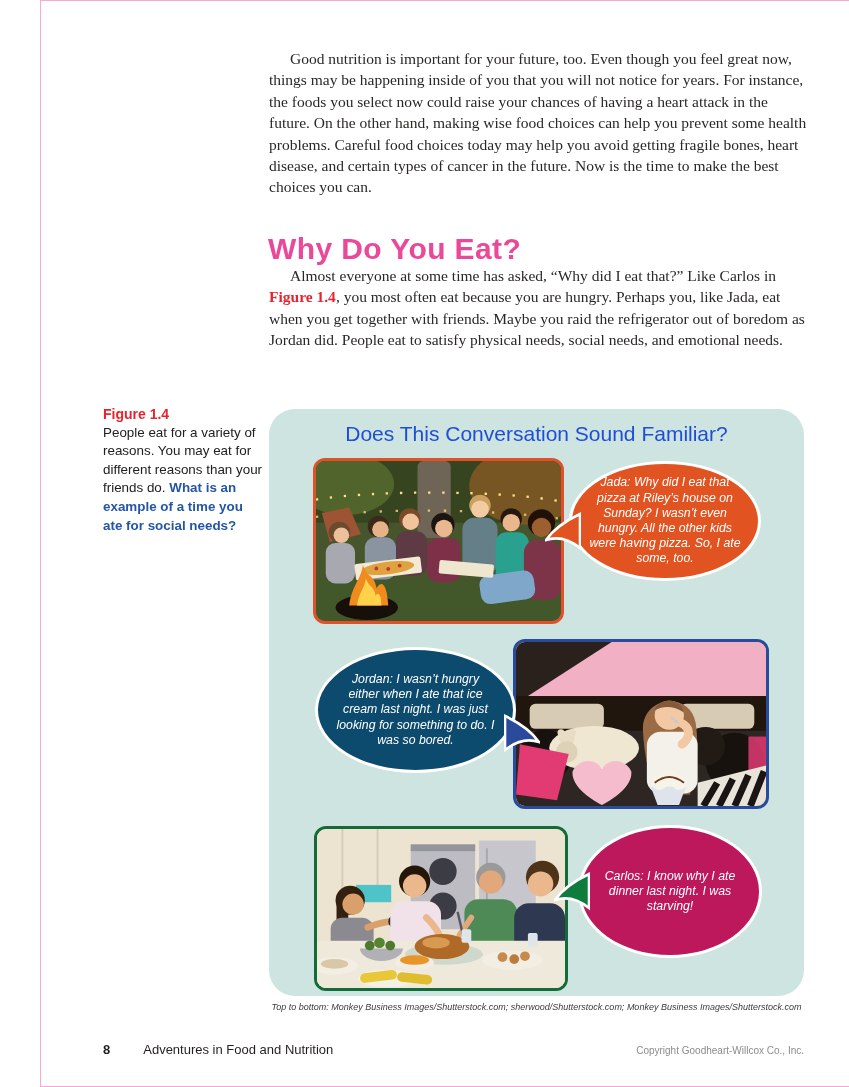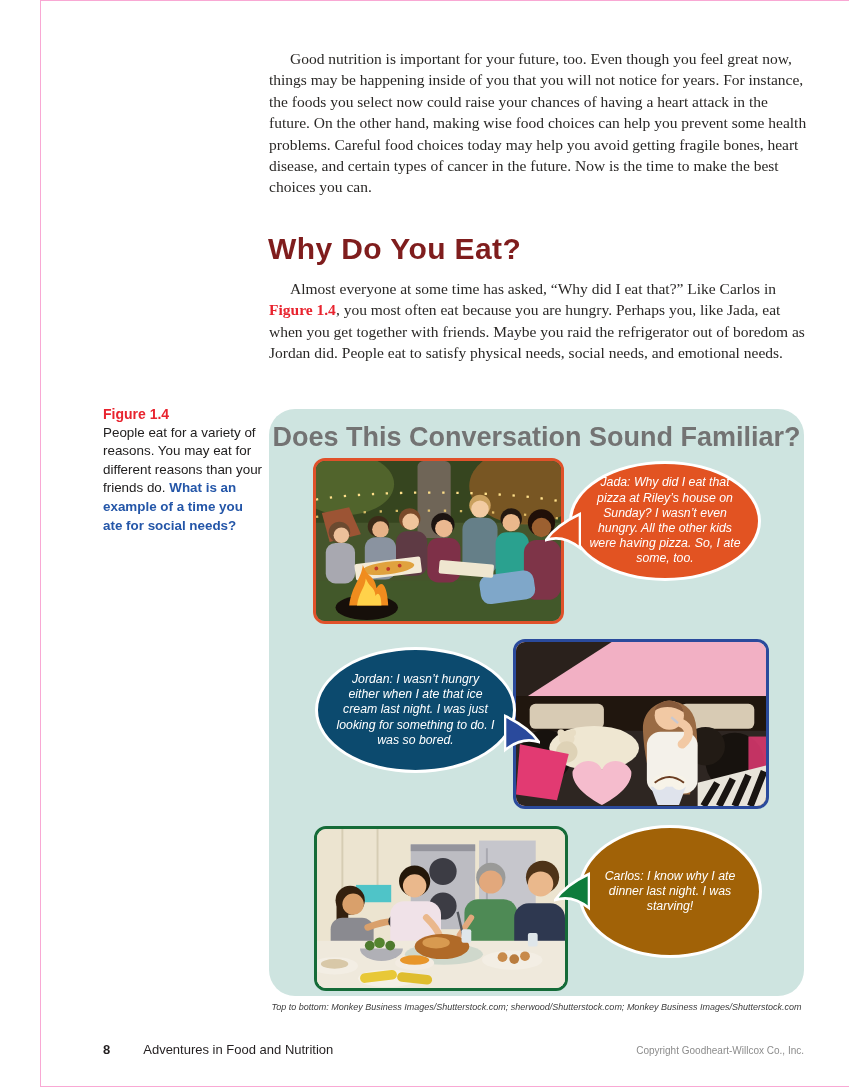--- a/index.html
+++ b/index.html
@@ -8,62 +8,62 @@
     position:relative; width:849px; height:1087px; background:#ffffff;
     font-family:"Liberation Serif", serif; color:#2a2826; overflow:hidden;
     border:1px solid #f9a8d4;
     margin-left:40px;
   }
   .body-para {
     position:absolute; left:228px; width:538px;
     font-size:15.5px; line-height:21.4px; text-indent:21px; color:#2a2826;
   }
   #para1 { top:47px; }
-  #para2 { top:277px; }
+  #para2 { top:264px; }
   .fig-ref { color:#e8232e; font-weight:bold; }
   #main-heading {
     position:absolute; left:227px; top:231px;
     font-family:"Liberation Sans", sans-serif; font-weight:bold;
-    font-size:30px; letter-spacing:0.4px; color:#7f1d1d;
+    font-size:30px; letter-spacing:0.4px; color:#ec4899;
   }
   
   #caption {
     position:absolute; left:62px; top:404px; width:160px;
     font-family:"Liberation Sans", sans-serif; font-size:13.4px; line-height:18.6px;
     color:#222020;
   }
   #caption .cap-label { color:#e8232e; font-weight:bold; font-size:14px; }
   #caption .cap-question { color:#2456a8; font-weight:bold; }
   
   #figure-box {
     position:absolute; left:228px; top:408px; width:535px; height:587px;
     background:#cee4e0; border-radius:26px;
   }
   #figure-title {
     position:absolute; top:13px; left:0; width:100%; text-align:center;
-    font-family:"Liberation Sans", sans-serif; font-weight:bold;
-    font-size:27px; color:#737373;
+    font-family:"Liberation Sans", sans-serif; font-weight:normal;
+    font-size:21px; color:#1d4ed8;
   }
   .photo {
     position:absolute; border-radius:12px; overflow:hidden; z-index:1;
   }
   .photo svg { display:block; width:100%; height:100%; }
   #photo1 { left:44px; top:49px;  width:251px; height:166px; border:3px solid #e0512a; }
   #photo2 { left:244px; top:230px; width:256px; height:170px; border:3px solid #2a4a9c; }
   #photo3 { left:45px; top:417px; width:254px; height:165px; border:3px solid #156b38; }
   .bubble {
     position:absolute; z-index:2; border-radius:50%;
     border:3px solid #ffffff;
     display:flex; align-items:center; justify-content:center; text-align:center;
     font-family:"Liberation Sans", sans-serif; font-weight:normal; font-style:italic;
     color:#ffffff; font-size:12.3px; line-height:15.2px; padding:6px 17px;
   }
   #bubble-jada   { left:300px; top:52px;  width:192px; height:120px; background:#e25322; }
   #bubble-jordan { left:46px;  top:238px; width:201px; height:126px; background:#0c4a6e; }
-  #bubble-carlos { left:309px; top:416px; width:184px; height:133px; background:#a16207; }
+  #bubble-carlos { left:309px; top:416px; width:184px; height:133px; background:#be185d; }
   .tail { position:absolute; }
   #credits {
     position:absolute; left:228px; top:1001px; width:535px; text-align:center;
     font-family:"Liberation Sans", sans-serif; font-style:italic;
     font-size:9px; color:#3c3c3c;
   }
   #footer {
     position:absolute; left:62px; top:1041px; width:701px;
     font-family:"Liberation Sans", sans-serif; font-size:13px; color:#231f20;
     display:flex; align-items:baseline;

